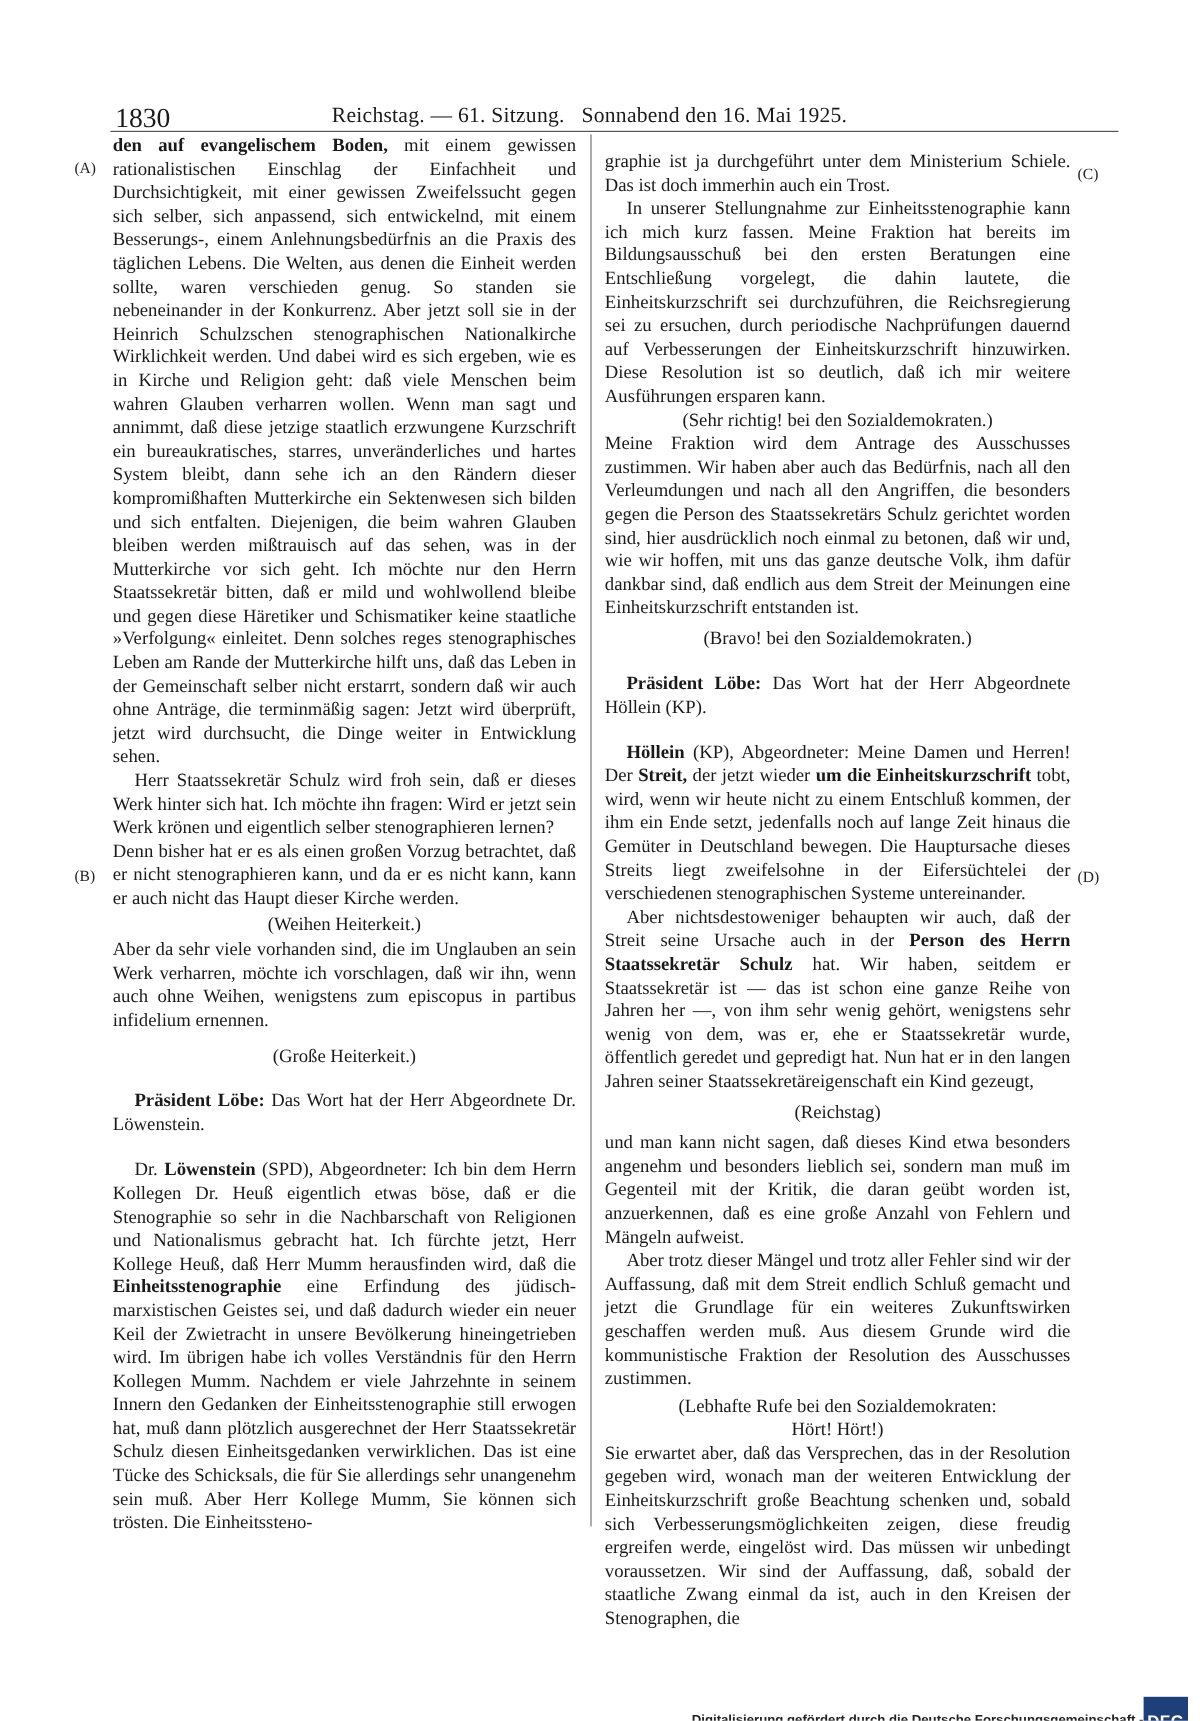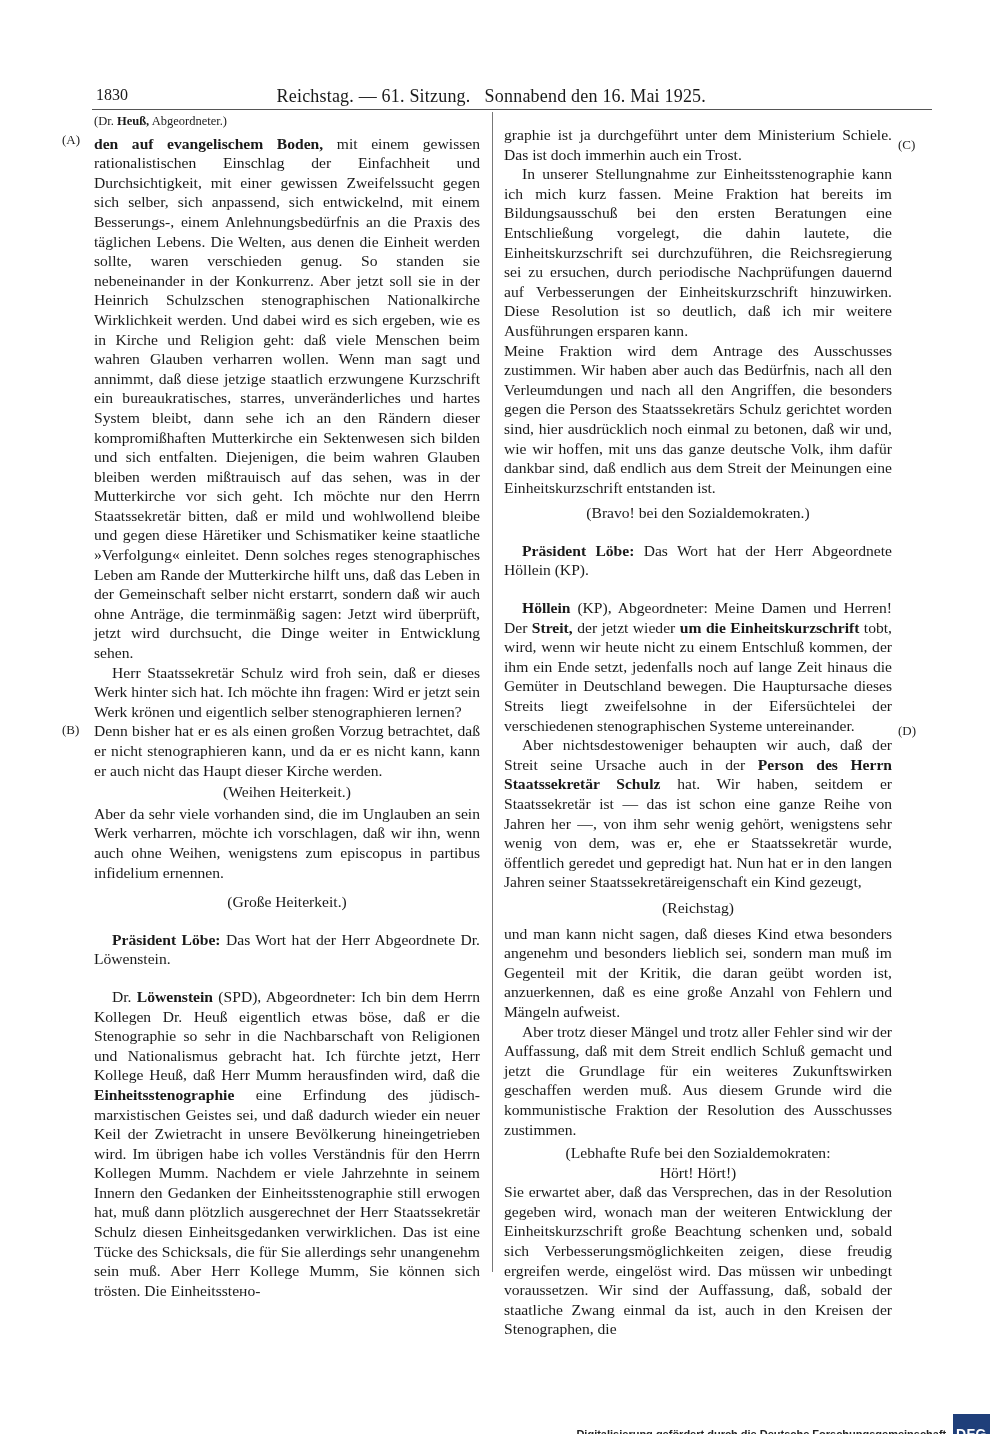--- a/index.html
+++ b/index.html
@@ -1,20 +1,20 @@
 <!DOCTYPE html>
 <html><head>
 <meta charset="utf-8">
 <style>
   html, body { margin: 0; padding: 0; background: #ffffff; }
   body { width: 1000px; height: 1434px; position: relative; overflow: hidden;
          font-family: "DejaVu Serif", serif; color: #1a1a1a; }
   .header { position: absolute; left: 96px; top: 86px; width: 610px; height: 22px;
             font-size: 17px; }
-  .header .pageno { position: absolute; left: 0; top: 0; font-family: "Liberation Serif", serif; font-size: 16px; }
+  .header .pageno { position: absolute; left: 0; top: 0; font-family: "Liberation Serif", serif; font-size: 23px; }
   .header .title { position: absolute; right: 0; top: 0; font-family: Liberation Serif, serif; font-size: 18px; letter-spacing: 0.2px; }
   .rule { position: absolute; left: 92px; top: 109px; width: 840px; height: 0; border-top: 1.5px solid #555; }
   .vrule { position: absolute; left: 492px; top: 112px; height: 1160px; width: 0; border-left: 1.5px solid #777; }
   .col { position: absolute; top: 112px; font-family: "Liberation Serif", serif;
          font-size: 15.6px; line-height: 19.6px; text-align: justify; }
   .col.left { left: 94px; width: 386px; }
   .col.right { left: 504px; width: 388px; top: 105px; }
   .p { margin: 0; text-indent: 0; }
   .p.ind { text-indent: 18px; }
   .center { text-align: center; margin: 6px 0 6px 0; }
@@ -34,42 +34,40 @@
 </div>
 <div class="rule"></div>
 <div class="vrule"></div>
 
 <span class="marg" style="left:62px;top:132px">(A)</span>
 <span class="marg" style="left:62px;top:722px">(B)</span>
 <span class="marg" style="left:898px;top:137px">(C)</span>
 <span class="marg" style="left:898px;top:723px">(D)</span>
 
 <div class="col left">
-  <p class="p" style="font-size:12.5px;margin-bottom:2px;">
-    <span>(Dr. </span><span class="b">Heuß,</span><span> Abgeordneter.)</span>
-  </p>
   <p class="p">
     <span class="b">den auf evangelischem Boden,</span><span> mit einem gewissen rationalistischen Einschlag der Einfachheit und Durchsichtigkeit, mit einer gewissen Zweifelssucht gegen sich selber, sich anpassend, sich entwickelnd, mit einem Besserungs-, einem Anlehnungsbedürfnis an die Praxis des täglichen Lebens. Die Welten, aus denen die Einheit werden sollte, waren verschieden genug. So standen sie nebeneinander in der Konkurrenz. Aber jetzt soll sie in der Heinrich Schulzschen stenographischen Nationalkirche Wirklichkeit werden. Und dabei wird es sich ergeben, wie es in Kirche und Religion geht: daß viele Menschen beim wahren Glauben verharren wollen. Wenn man sagt und annimmt, daß diese jetzige staatlich erzwungene Kurzschrift ein bureaukratisches, starres, unveränderliches und hartes System bleibt, dann sehe ich an den Rändern dieser kompromißhaften Mutterkirche ein Sektenwesen sich bilden und sich entfalten. Diejenigen, die beim wahren Glauben bleiben werden mißtrauisch auf das sehen, was in der Mutterkirche vor sich geht. Ich möchte nur den Herrn Staatssekretär bitten, daß er mild und wohlwollend bleibe und gegen diese Häretiker und Schismatiker keine staatliche »Verfolgung« einleitet. Denn solches reges stenographisches Leben am Rande der Mutterkirche hilft uns, daß das Leben in der Gemeinschaft selber nicht erstarrt, sondern daß wir auch ohne Anträge, die terminmäßig sagen: Jetzt wird überprüft, jetzt wird durchsucht, die Dinge weiter in Entwicklung sehen.</span>
   </p>
   <p class="p ind">Herr Staatssekretär Schulz wird froh sein, daß er dieses Werk hinter sich hat. Ich möchte ihn fragen: Wird er jetzt sein Werk krönen und eigentlich selber stenographieren lernen?</p>
   <p class="p">Denn bisher hat er es als einen großen Vorzug betrachtet, daß er nicht stenographieren kann, und da er es nicht kann, kann er auch nicht das Haupt dieser Kirche werden.</p>
   <p class="p center" style="margin:2px 0">(Weihen Heiterkeit.)</p>
   <p class="p">Aber da sehr viele vorhanden sind, die im Unglauben an sein Werk verharren, möchte ich vorschlagen, daß wir ihn, wenn auch ohne Weihen, wenigstens zum episcopus in partibus infidelium ernennen.</p>
   <p class="p center" style="margin-top:10px">(Große Heiterkeit.)</p>
   <p class="p ind speaker">
     <span class="b">Präsident Löbe:</span><span> Das Wort hat der Herr Abgeordnete Dr. Löwenstein.</span>
   </p>
   <p class="p ind speaker">
     <span>Dr. </span><span class="b">Löwenstein</span><span> (SPD), Abgeordneter: Ich bin dem Herrn Kollegen Dr. Heuß eigentlich etwas böse, daß er die Stenographie so sehr in die Nachbarschaft von Religionen und Nationalismus gebracht hat. Ich fürchte jetzt, Herr Kollege Heuß, daß Herr Mumm herausfinden wird, daß die </span><span class="b">Einheitsstenographie</span><span> eine Erfindung des jüdisch-marxistischen Geistes sei, und daß dadurch wieder ein neuer Keil der Zwietracht in unsere Bevölkerung hineingetrieben wird. Im übrigen habe ich volles Verständnis für den Herrn Kollegen Mumm. Nachdem er viele Jahrzehnte in seinem Innern den Gedanken der Einheitsstenographie still erwogen hat, muß dann plötzlich ausgerechnet der Herr Staatssekretär Schulz diesen Einheitsgedanken verwirklichen. Das ist eine Tücke des Schicksals, die für Sie allerdings sehr unangenehm sein muß. Aber Herr Kollege Mumm, Sie können sich trösten. Die Einheitsstено-</span>
   </p>
 </div>
 
 <div class="col right">
   <p class="p" style="margin-top:20px">graphie ist ja durchgeführt unter dem Ministerium Schiele. Das ist doch immerhin auch ein Trost.</p>
   <p class="p ind">In unserer Stellungnahme zur Einheitsstenographie kann ich mich kurz fassen. Meine Fraktion hat bereits im Bildungsausschuß bei den ersten Beratungen eine Entschließung vorgelegt, die dahin lautete, die Einheitskurzschrift sei durchzuführen, die Reichsregierung sei zu ersuchen, durch periodische Nachprüfungen dauernd auf Verbesserungen der Einheitskurzschrift hinzuwirken. Diese Resolution ist so deutlich, daß ich mir weitere Ausführungen ersparen kann.</p>
+  <p class="p center" style="margin:0">(Sehr richtig! bei den Sozialdemokraten.)</p>
   <p class="p">Meine Fraktion wird dem Antrage des Ausschusses zustimmen. Wir haben aber auch das Bedürfnis, nach all den Verleumdungen und nach all den Angriffen, die besonders gegen die Person des Staatssekretärs Schulz gerichtet worden sind, hier ausdrücklich noch einmal zu betonen, daß wir und, wie wir hoffen, mit uns das ganze deutsche Volk, ihm dafür dankbar sind, daß endlich aus dem Streit der Meinungen eine Einheitskurzschrift entstanden ist.</p>
   <p class="p center">(Bravo! bei den Sozialdemokraten.)</p>
   <p class="p ind speaker">
     <span class="b">Präsident Löbe:</span><span> Das Wort hat der Herr Abgeordnete Höllein (KP).</span>
   </p>
   <p class="p ind speaker">
     <span class="b">Höllein</span><span> (KP), Abgeordneter: Meine Damen und Herren! Der </span><span class="b">Streit,</span><span> der jetzt wieder </span><span class="b">um die Einheitskurzschrift</span><span> tobt, wird, wenn wir heute nicht zu einem Entschluß kommen, der ihm ein Ende setzt, jedenfalls noch auf lange Zeit hinaus die Gemüter in Deutschland bewegen. Die Hauptursache dieses Streits liegt zweifelsohne in der Eifersüchtelei der verschiedenen stenographischen Systeme untereinander.</span>
   </p>
   <p class="p ind">
     <span>Aber nichtsdestoweniger behaupten wir auch, daß der Streit seine Ursache auch in der </span><span class="b">Person des Herrn Staatssekretär Schulz</span><span> hat. Wir haben, seitdem er Staatssekretär ist — das ist schon eine ganze Reihe von Jahren her —, von ihm sehr wenig gehört, wenigstens sehr wenig von dem, was er, ehe er Staatssekretär wurde, öffentlich geredet und gepredigt hat. Nun hat er in den langen Jahren seiner Staatssekretäreigenschaft ein Kind gezeugt,</span>

